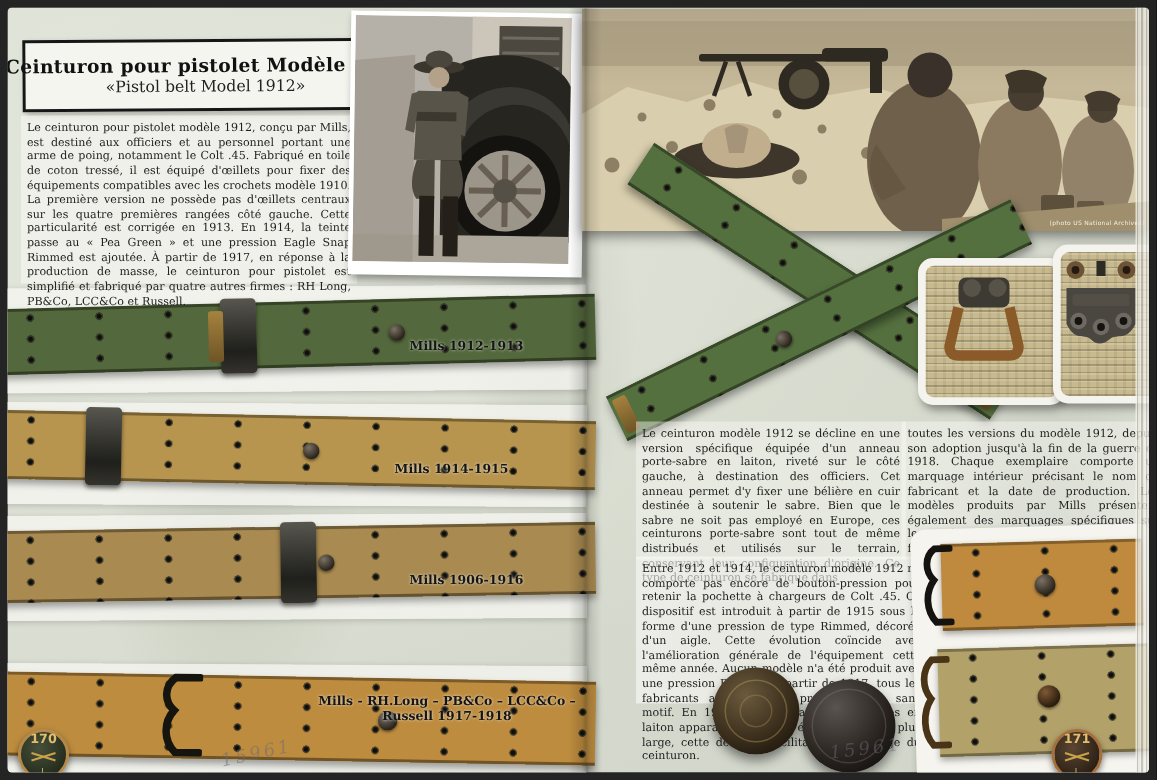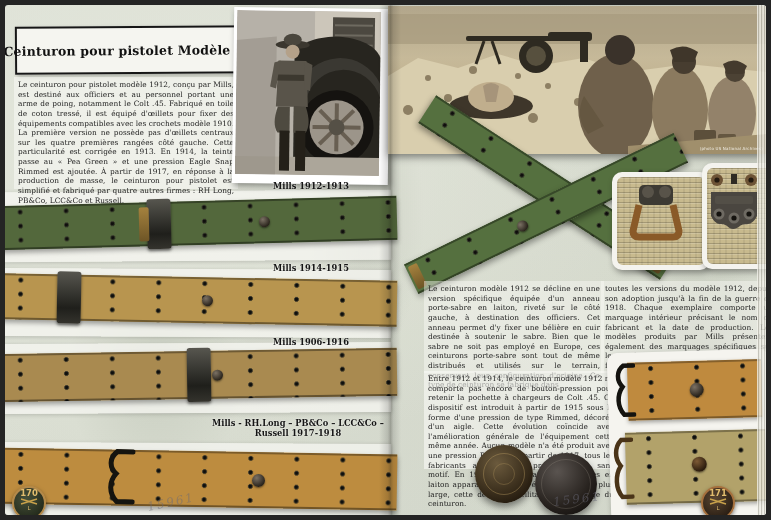--- a/index.html
+++ b/index.html
@@ -28,23 +28,23 @@
   .title-sub{font-size:10.5px;color:#222;margin-top:1px;}
   
   .para{position:absolute;font-size:7.4px;line-height:1.3;color:#1d1d1d;text-align:justify;
       background:rgba(250,250,246,.55);padding:3px 4px;}
   .intro{left:9px;top:72px;width:216px;height:106px;}
   .colL{left:419px;top:276px;width:172px;height:86px;background:rgba(250,250,246,.45);}
   .colR{left:596px;top:276px;width:168px;height:86px;background:rgba(250,250,246,.45);}
   .btext{left:419px;top:366px;width:186px;height:92px;background:rgba(250,250,246,.60);}
   
   .caption{position:absolute;font-size:8.3px;font-weight:bold;color:#151515;text-align:center;
-      text-shadow:0 0 2px rgba(255,255,255,.8);}
+      text-shadow:0 0 2px rgba(255,255,255,.8);margin-top:44px;}
   .cap0{left:228px;top:176px;width:156px;}
-  .cap1{left:228px;top:258px;width:156px;}
+  .cap1{left:218px;top:258px;width:156px;}
   .cap2{left:228px;top:332px;width:156px;}
   .cap3{left:200px;top:414px;width:186px;line-height:1.15;}
   
   .backing{position:absolute;background:rgba(247,247,242,.72);box-shadow:0 1px 4px rgba(0,0,0,.18);}
   
   .belt{position:absolute;box-shadow:0 3px 5px rgba(0,0,0,.35), inset 0 2px 0 rgba(0,0,0,.35), inset 0 -2px 0 rgba(0,0,0,.4);}
   .weave{background-image:
       repeating-linear-gradient(90deg, rgba(0,0,0,.22) 0 1px, rgba(255,255,255,.10) 1px 2px, transparent 2px 4px),
       repeating-linear-gradient(180deg, rgba(0,0,0,.12) 0 1px, transparent 1px 3px);}
   .eyelets-dark{background-image:
@@ -83,21 +83,21 @@
   .plain{background:radial-gradient(circle at 36% 30%, #5a5450, #26211d 60%, #0d0b09 95%);}
   .plain::after{content:"";position:absolute;inset:6px;border:1px solid rgba(160,150,140,.25);border-radius:50%;}
   
   .ends-frame{left:604px;top:346px;width:162px;height:170px;border-radius:10px;transform:rotate(-1.6deg);
       background:#f5f4ef;box-shadow:2px 3px 6px rgba(0,0,0,.38);overflow:hidden;}
   .end-piece{position:absolute;box-shadow:0 2px 4px rgba(0,0,0,.35), inset 0 2px 0 rgba(0,0,0,.3), inset 0 -2px 0 rgba(0,0,0,.35);}
   
   .badge{position:absolute;width:30px;height:30px;border-radius:50%;
       background:radial-gradient(circle at 40% 35%, #46503a, #242b1c 75%);
       border:2px solid #b3894a;box-shadow:0 2px 4px rgba(0,0,0,.5);color:#e2bd6e;
-      display:flex;flex-direction:column;align-items:center;justify-content:flex-start;
+      display:flex;flex-direction:column;align-items:center;justify-content:space-between;
       font-family:"DejaVu Sans","Liberation Sans",sans-serif;}
   .badge .num{font-size:8.5px;font-weight:bold;line-height:1;margin-top:1px;}
   .badge .ltr{font-size:5.5px;line-height:1;margin-top:1px;}
   .badge svg{margin-top:0px;}
   .hand{position:absolute;font-style:italic;color:rgba(105,105,120,.5);font-size:12px;letter-spacing:2px;
       font-family:"DejaVu Serif","Liberation Serif",serif;}
 </style>
 </head>
 <body>
 
@@ -134,20 +134,21 @@
 
     <div class="belt weave eyelets-dark tan3" style="left:-8px;top:446px;width:400px;height:56px;transform:rotate(1deg);">
       <svg class="wire" style="left:108px;top:-4px;" width="30" height="64" viewBox="0 0 30 64">
         <path d="M28 6 H12 C4 12 4 22 11 28 C4 36 4 48 12 56 H28" fill="none" stroke="#15140f" stroke-width="5" stroke-linecap="round"></path>
       </svg>
       <div class="snap-dot" style="left:255px;top:22px;width:13px;height:13px;"></div>
     </div>
 
     <div class="title-box">
       <div class="title-main">Ceinturon pour pistolet Modèle 1912</div>
+      <div class="title-sub">«Pistol belt Model 1912»</div>
     </div>
 
     <div class="para intro">Le ceinturon pour pistolet modèle 1912, conçu par Mills, est destiné aux officiers et au personnel portant une arme de poing, notamment le Colt .45. Fabriqué en toile de coton tressé, il est équipé d'œillets pour fixer des équipements compatibles avec les crochets modèle 1910. La première version ne possède pas d'œillets centraux sur les quatre premières rangées côté gauche. Cette particularité est corrigée en 1913. En 1914, la teinte passe au « Pea Green » et une pression Eagle Snap Rimmed est ajoutée. À partir de 1917, en réponse à la production de masse, le ceinturon pour pistolet est simplifié et fabriqué par quatre autres firmes : RH Long, PB&amp;Co, LCC&amp;Co et Russell.</div>
 
     <div class="photo soldier-photo">
       <svg width="144" height="164" viewBox="0 0 144 164">
         <rect width="144" height="164" fill="#b6b1a8"></rect>
         <rect x="78" y="0" width="66" height="74" fill="#ccc6ba"></rect>
         <rect x="96" y="6" width="42" height="56" fill="#4c4840"></rect>
         <g stroke="#6e6a60" stroke-width="2">

